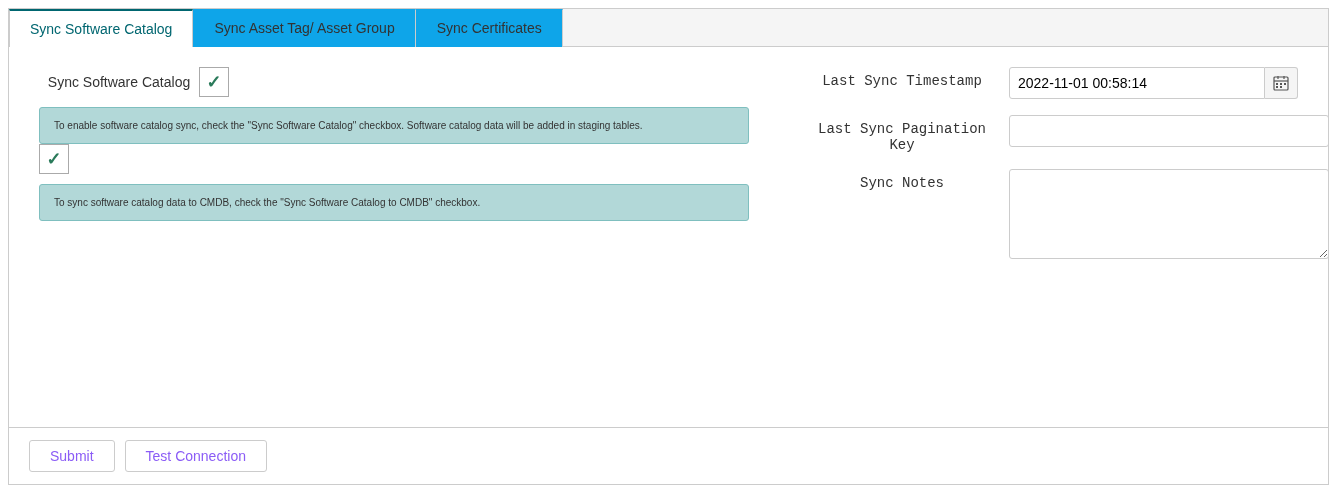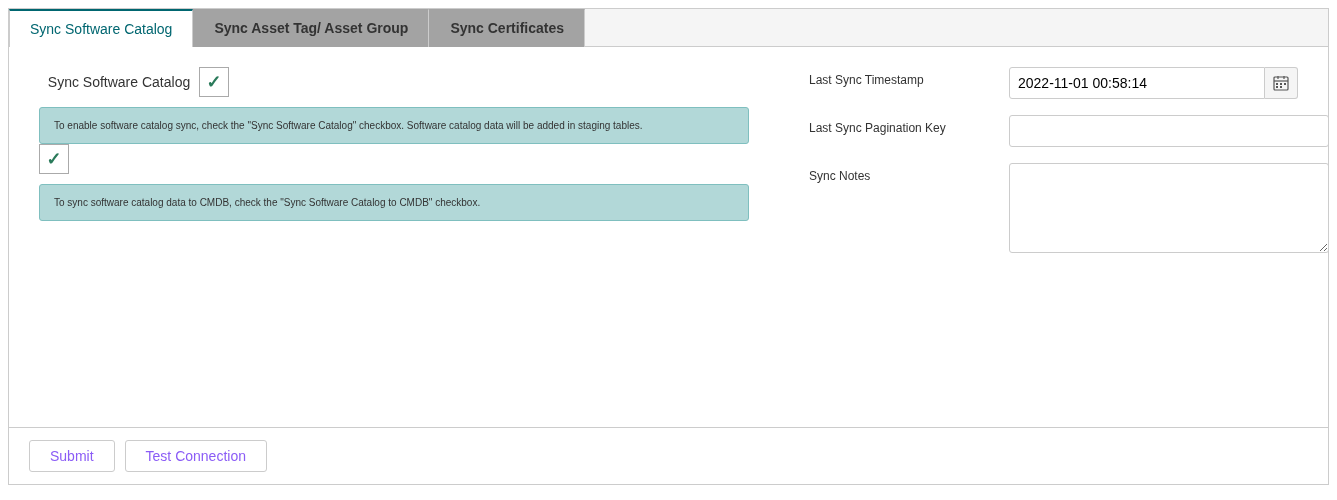--- a/index.html
+++ b/index.html
@@ -25,23 +25,22 @@
       border-bottom: 1px solid #ccc;
       background: #f5f5f5;
     }
     .tab {
       padding: 10px 20px;
       cursor: pointer;
       border: 1px solid transparent;
       border-bottom: none;
       font-size: 14px;
       color: #333;
-      background: #a3a3a3;
+      background: #0ea5e9;
       margin-bottom: -1px;
-      font-weight: bold;
     }
     .tab.active {
       background: #fff;
       border-color: #ccc;
       border-bottom-color: #fff;
       color: #006670;
       font-weight: 500;
       border-top: 2px solid #006670;
     }
     .tab:not(.active) {
@@ -112,26 +111,27 @@
     }
 
     .right-row {
       display: flex;
       align-items: flex-start;
       margin-bottom: 16px;
     }
 
     .right-label {
       width: 200px;
-      text-align: left;
+      text-align: center;
       padding-right: 14px;
-      font-size: 12px;
+      font-size: 14px;
       color: #333;
       padding-top: 6px;
       flex-shrink: 0;
+      font-family: Liberation Mono, monospace;
     }
 
     .right-input {
       flex: 1;
       display: flex;
       align-items: center;
     }
 
     .calendar-btn {
       border: 1px solid #ccc;

